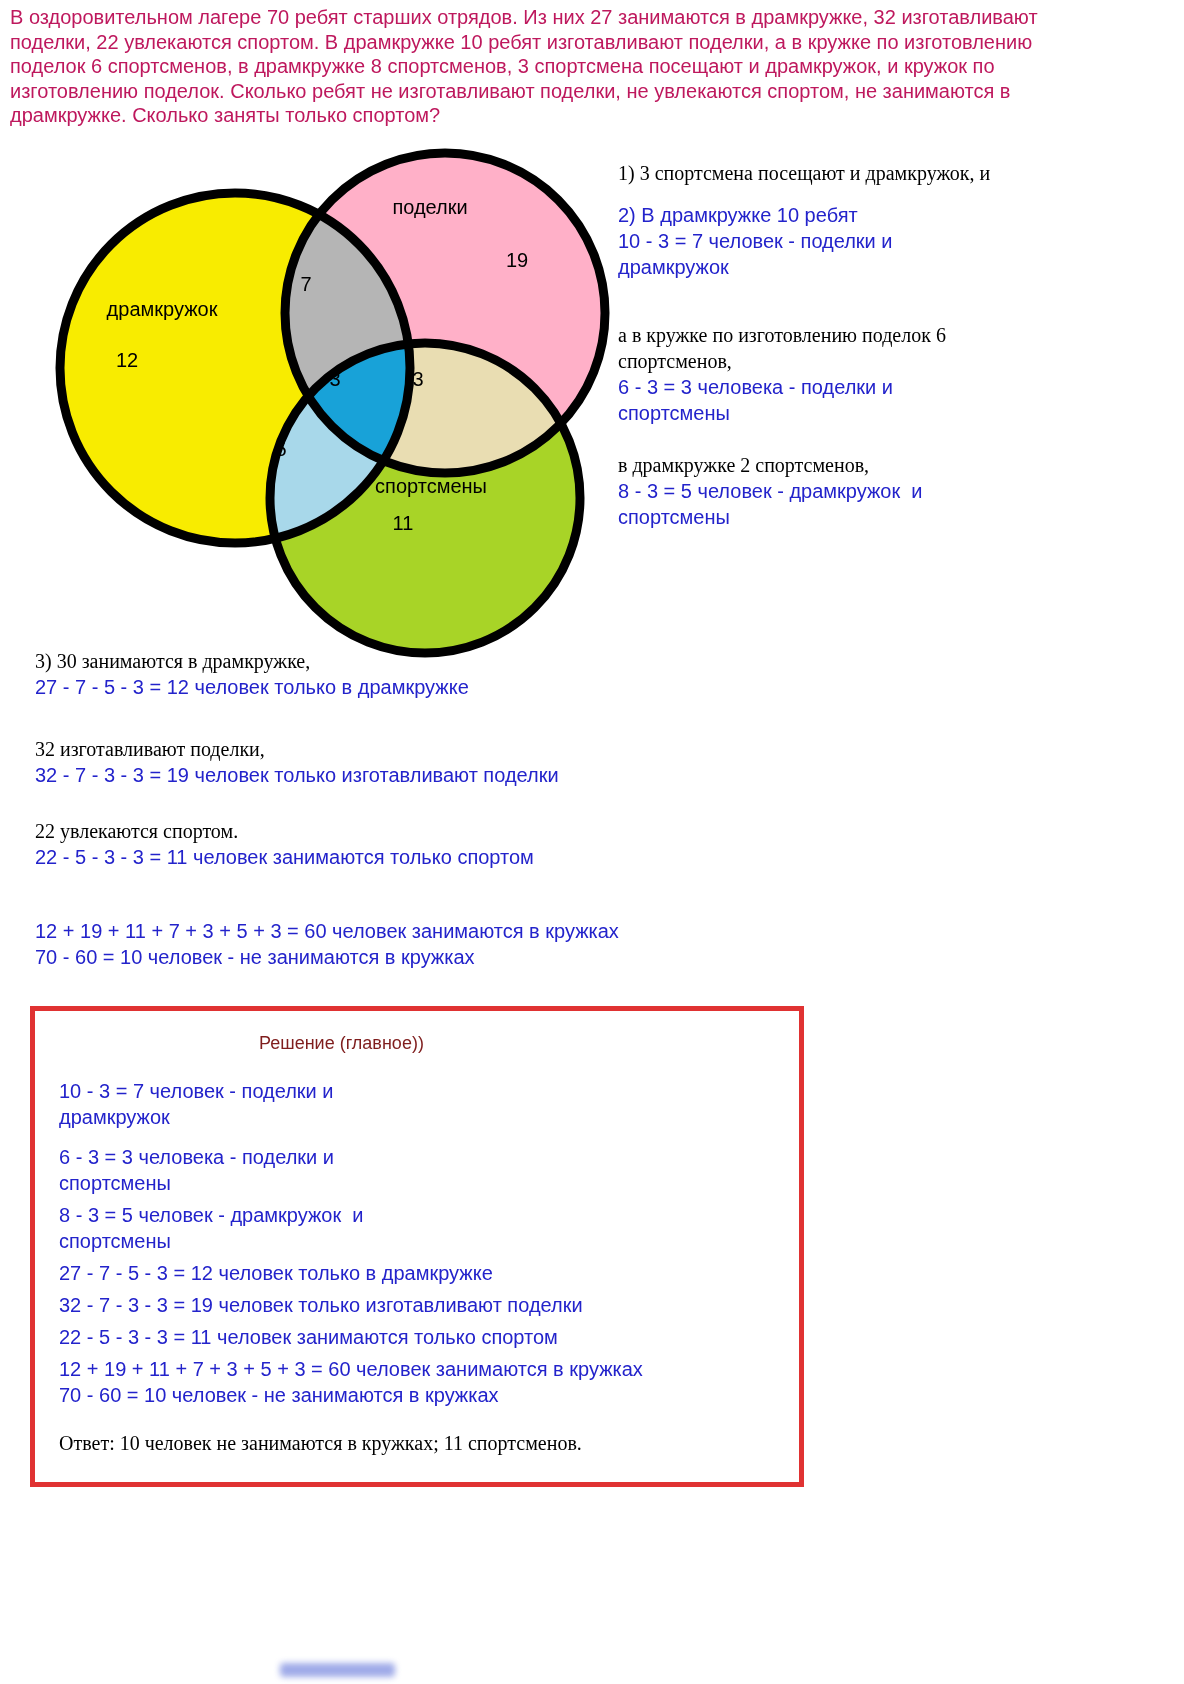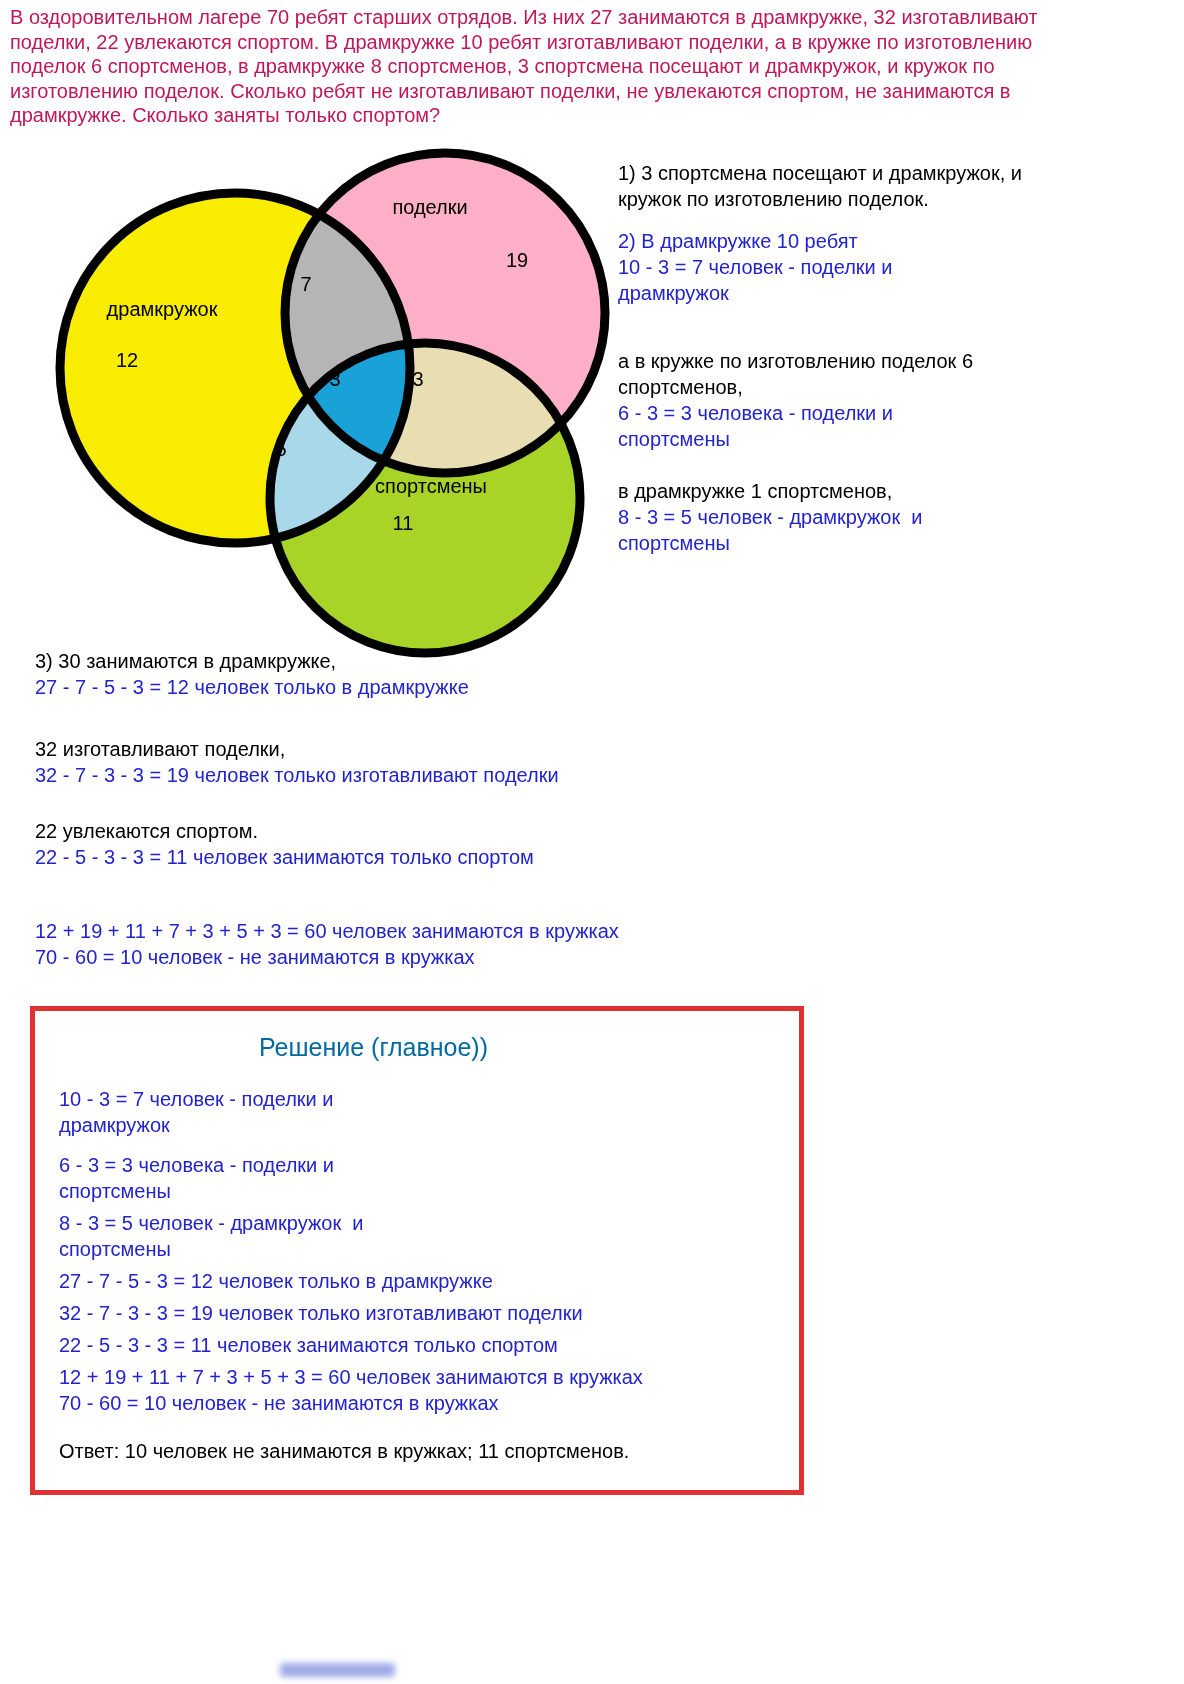--- a/index.html
+++ b/index.html
@@ -2,35 +2,35 @@
 <html><head>
 <meta charset="utf-8">
 <style>
   html, body { margin:0; padding:0; }
   body {
     width:1184px; height:1684px; background:#ffffff; position:relative;
     font-family:"Liberation Sans", sans-serif; color:#000;
   }
   .line { font-size:20px; line-height:26px; white-space:pre-wrap; }
   .blue { color:#2323cb; }
-  .black { color:#000000; }
+  .black { color:#000000;font-family:Liberation Serif, serif; }
 
   #problem {
     position:absolute; left:10px; top:5px; width:1090px;
     font-size:20px; line-height:24.5px; color:#be185d;
   }
   #venn-wrap { position:absolute; left:25px; top:148px; width:620px; height:530px; }
   #right-column { position:absolute; left:618px; top:160px; width:480px; }
   #section3 { position:absolute; left:35px; top:648px; width:700px; }
   #solution-box {
     position:absolute; left:30px; top:1006px; width:720px;
     border:5px solid #e03232; padding:18px 20px 26px 24px; background:#fff;
   }
   #solution-box .box-title {
-    font-size:25px; color:#0369a1; margin:4px 0 2px 200px;
+    font-size:18px; color:#7f1d1d; margin:4px 0 2px 200px;
   }
   svg text { font-family:"Liberation Sans", sans-serif; fill:#000; }
   #watermark {
     position:absolute; left:280px; top:1663px; width:115px; height:14px;
     background:#5166d6; opacity:.55; filter:blur(3px); border-radius:4px;
   }
 </style>
 </head>
 <body>
 
@@ -84,29 +84,28 @@
 
     <text x="256" y="308" font-size="20" text-anchor="middle">5</text>
 
     <text x="406" y="345" font-size="20" text-anchor="middle">спортсмены</text>
     <text x="378" y="382" font-size="20" text-anchor="middle">11</text>
   </svg>
 </div>
 
 <div id="right-column">
     <div class="line black">1) 3 спортсмена посещают и драмкружок, и</div>
-    <div class="line black">кружок по изготовлению поделок.</div>
     <div class="line blue" style="margin-top: 16px;">2) В драмкружке 10 ребят</div>
     <div class="line blue">10 - 3 = 7 человек - поделки и</div>
     <div class="line blue">драмкружок</div>
     <div class="line black" style="margin-top: 42px;">а в кружке по изготовлению поделок 6</div>
     <div class="line black">спортсменов,</div>
     <div class="line blue">6 - 3 = 3 человека - поделки и</div>
     <div class="line blue">спортсмены</div>
-    <div class="line black" style="margin-top: 26px;">в драмкружке 1 спортсменов,</div>
+    <div class="line black" style="margin-top: 26px;">в драмкружке 2 спортсменов,</div>
     <div class="line blue">8 - 3 = 5 человек - драмкружок  и</div>
     <div class="line blue">спортсмены</div>
   </div>
 
 <div id="section3">
     <div class="line black">3) 30 занимаются в драмкружке,</div>
     <div class="line blue">27 - 7 - 5 - 3 = 12 человек только в драмкружке</div>
     <div class="line black" style="margin-top: 36px;">32 изготавливают поделки,</div>
     <div class="line blue">32 - 7 - 3 - 3 = 19 человек только изготавливают поделки</div>
     <div class="line black" style="margin-top: 30px;">22 увлекаются спортом.</div>

